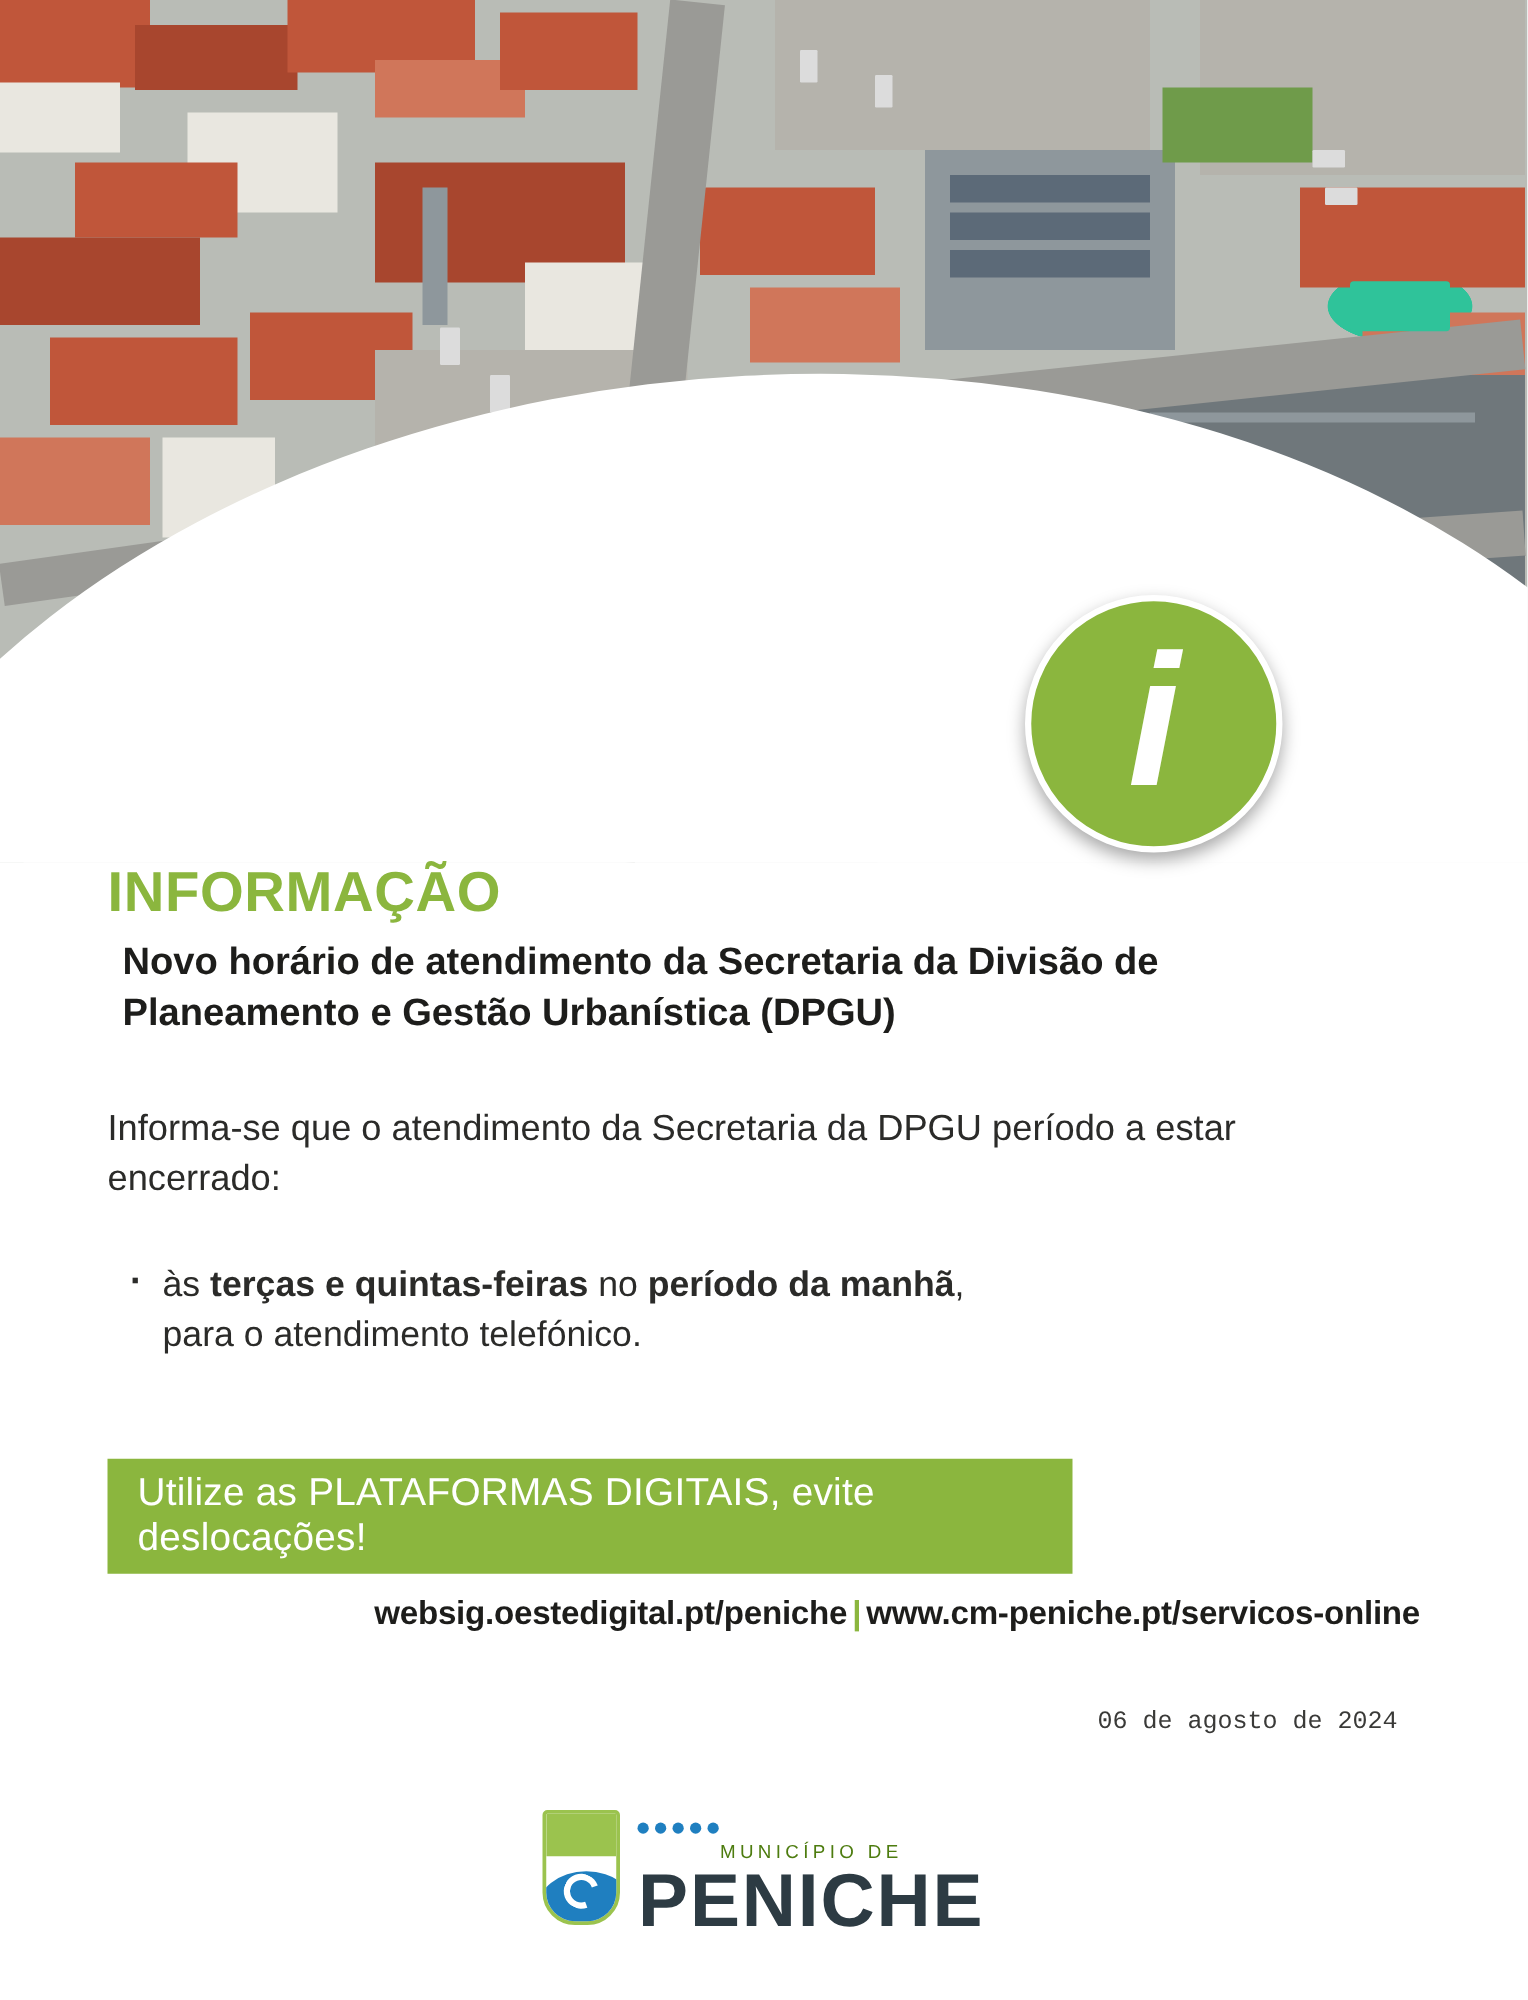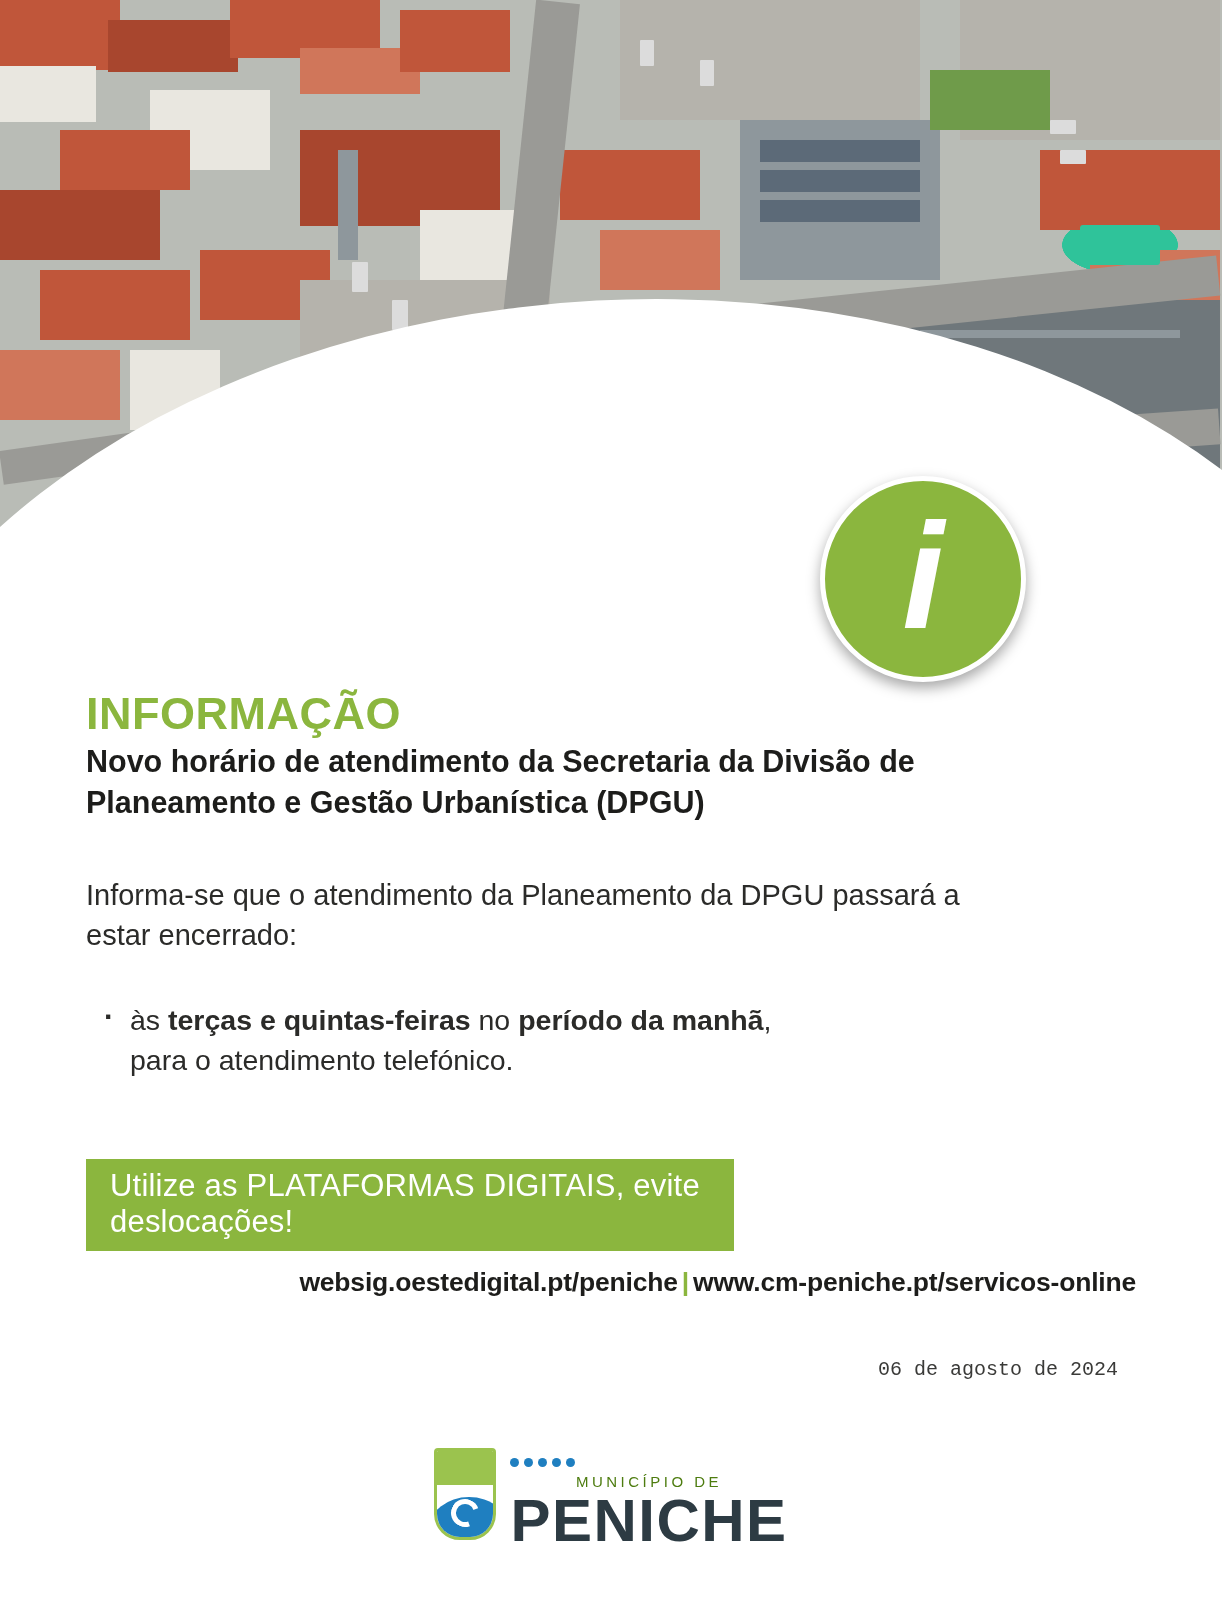--- a/index.html
+++ b/index.html
@@ -118,21 +118,21 @@
     font-weight: bold;
     letter-spacing: .5px;
     margin: 0 0 4px 0;
     line-height: 1.05;
   }
   .subtitle {
     color: #1d1d1b;
     font-size: 30.5px;
     font-weight: bold;
     line-height: 1.33;
-    margin: 0;
+    margin: 12px;
     max-width: 930px;
   }
   .lead {
     color: #2b2b29;
     font-size: 29px;
     line-height: 1.37;
     margin: 54px 0 0 0;
     max-width: 910px;
     font-weight: 400;
   }
@@ -157,21 +157,21 @@
   .bullets .b-sub { padding-left: 44px; }
   .bullets b { font-weight: bold; }
 
   
   .cta {
     margin: 78px 0 0 0;
     background: #8bb63e;
     color: #ffffff;
     font-size: 31px;
     padding: 9px 0 11px 24px;
-    width: 648px;
+    width: 772px;
     letter-spacing: .2px;
   }
   .links {
     margin: 16px 0 0 22px;
     font-size: 26.5px;
     font-weight: bold;
     color: #1d1d1b;
     letter-spacing: -.2px;
     text-align: right;
   }
@@ -311,21 +311,21 @@
 
 <div class="badge">
   <span class="badge-i">i</span>
 </div>
 
 <div class="content">
 
   <h1 class="kicker">INFORMAÇÃO</h1>
   <h2 class="subtitle">Novo horário de atendimento da Secretaria da Divisão de Planeamento e Gestão Urbanística (DPGU)</h2>
 
-  <p class="lead">Informa-se que o atendimento da Planeamento da DPGU passará a estar encerrado:</p>
+  <p class="lead">Informa-se que o atendimento da Secretaria da DPGU período a estar encerrado:</p>
 
   <ul class="bullets">
     <li>
       <div class="b-line">
         <span>às </span><b>terças e quintas-feiras</b><span> no </span><b>período da manhã</b><span>,</span>
       </div>
       <div class="b-sub">para o atendimento telefónico.</div>
     </li>
   </ul>
 

